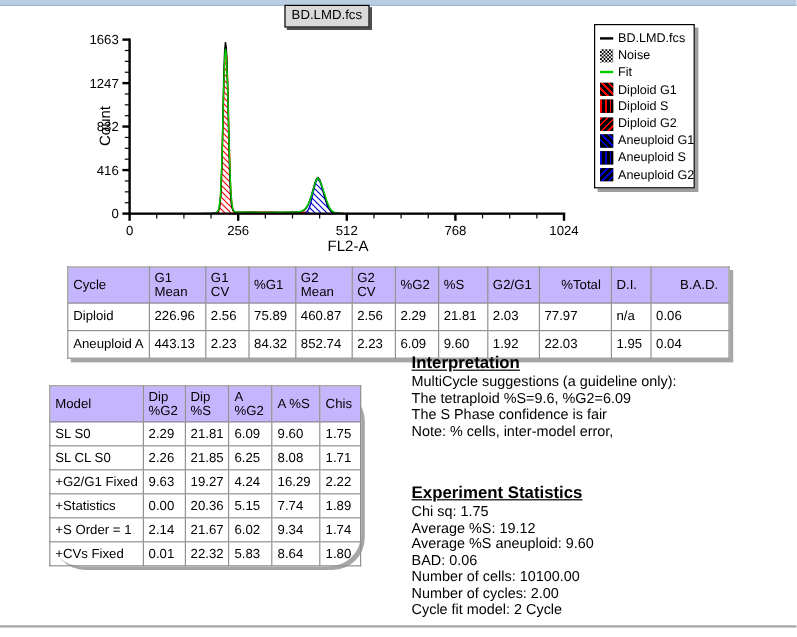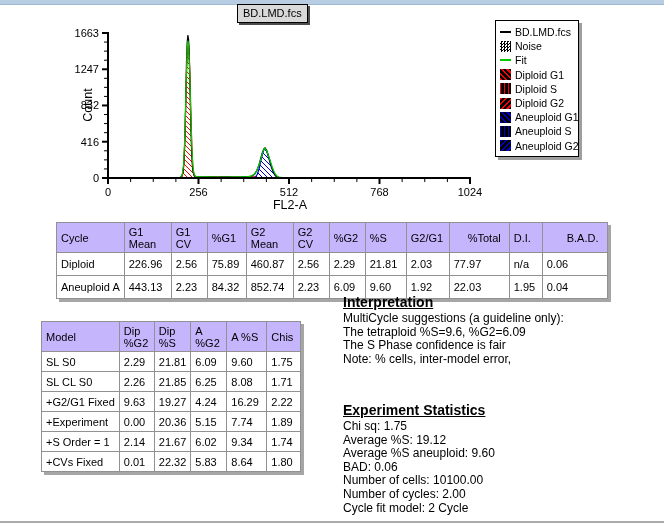--- a/index.html
+++ b/index.html
@@ -33,21 +33,21 @@
   td{white-space:nowrap;padding:2px 4px;}
   table{border:1px solid #6f6f6f;}
   .cycle-table{position:absolute;left:56px;top:222px;}
   .cycle-table td{height:18px;}
   .cycle-table th:nth-child(1){width:54px;} .cycle-table th:nth-child(2){width:38px;}
   .cycle-table th:nth-child(3){width:27px;} .cycle-table th:nth-child(4){width:30px;}
   .cycle-table th:nth-child(5){width:38px;} .cycle-table th:nth-child(6){width:27px;}
   .cycle-table th:nth-child(7){width:27px;} .cycle-table th:nth-child(8){width:32px;}
   .cycle-table th:nth-child(9){width:34px;} .cycle-table th:nth-child(10){width:37px;padding-left:18px;}
   .cycle-table th:nth-child(11){width:24px;} .cycle-table th:nth-child(12){width:36px;padding-left:24px;}
-  .model-table{position:absolute;left:41px;top:321px;}
+  .model-table{position:absolute;left:41px;top:321px;border-radius:27px;}
   .model-table td{height:15px;}
   .model-table th:nth-child(1){width:64px;} .model-table th:nth-child(2){width:26px;}
   .model-table th:nth-child(3){width:26px;} .model-table th:nth-child(4){width:27px;}
   .model-table th:nth-child(5){width:31px;} .model-table th:nth-child(6){width:25px;}
 
   
   .textblock{position:absolute;left:312px;width:350px;margin-left:31px;}
   .tb-heading{font-size:14px;font-weight:bold;text-decoration:underline;margin:0 0 2px 0;}
   .tb-line{font-size:12px;line-height:13.6px;}
   .interp{top:294px;} .stats{top:402px;}
@@ -263,21 +263,21 @@
         </tr>
         <tr>
           <td>+G2/G1 Fixed</td>
           <td>9.63</td>
           <td>19.27</td>
           <td>4.24</td>
           <td>16.29</td>
           <td>2.22</td>
         </tr>
         <tr>
-          <td>+Experiment</td>
+          <td>+Statistics</td>
           <td>0.00</td>
           <td>20.36</td>
           <td>5.15</td>
           <td>7.74</td>
           <td>1.89</td>
         </tr>
         <tr>
           <td>+S Order = 1</td>
           <td>2.14</td>
           <td>21.67</td>

